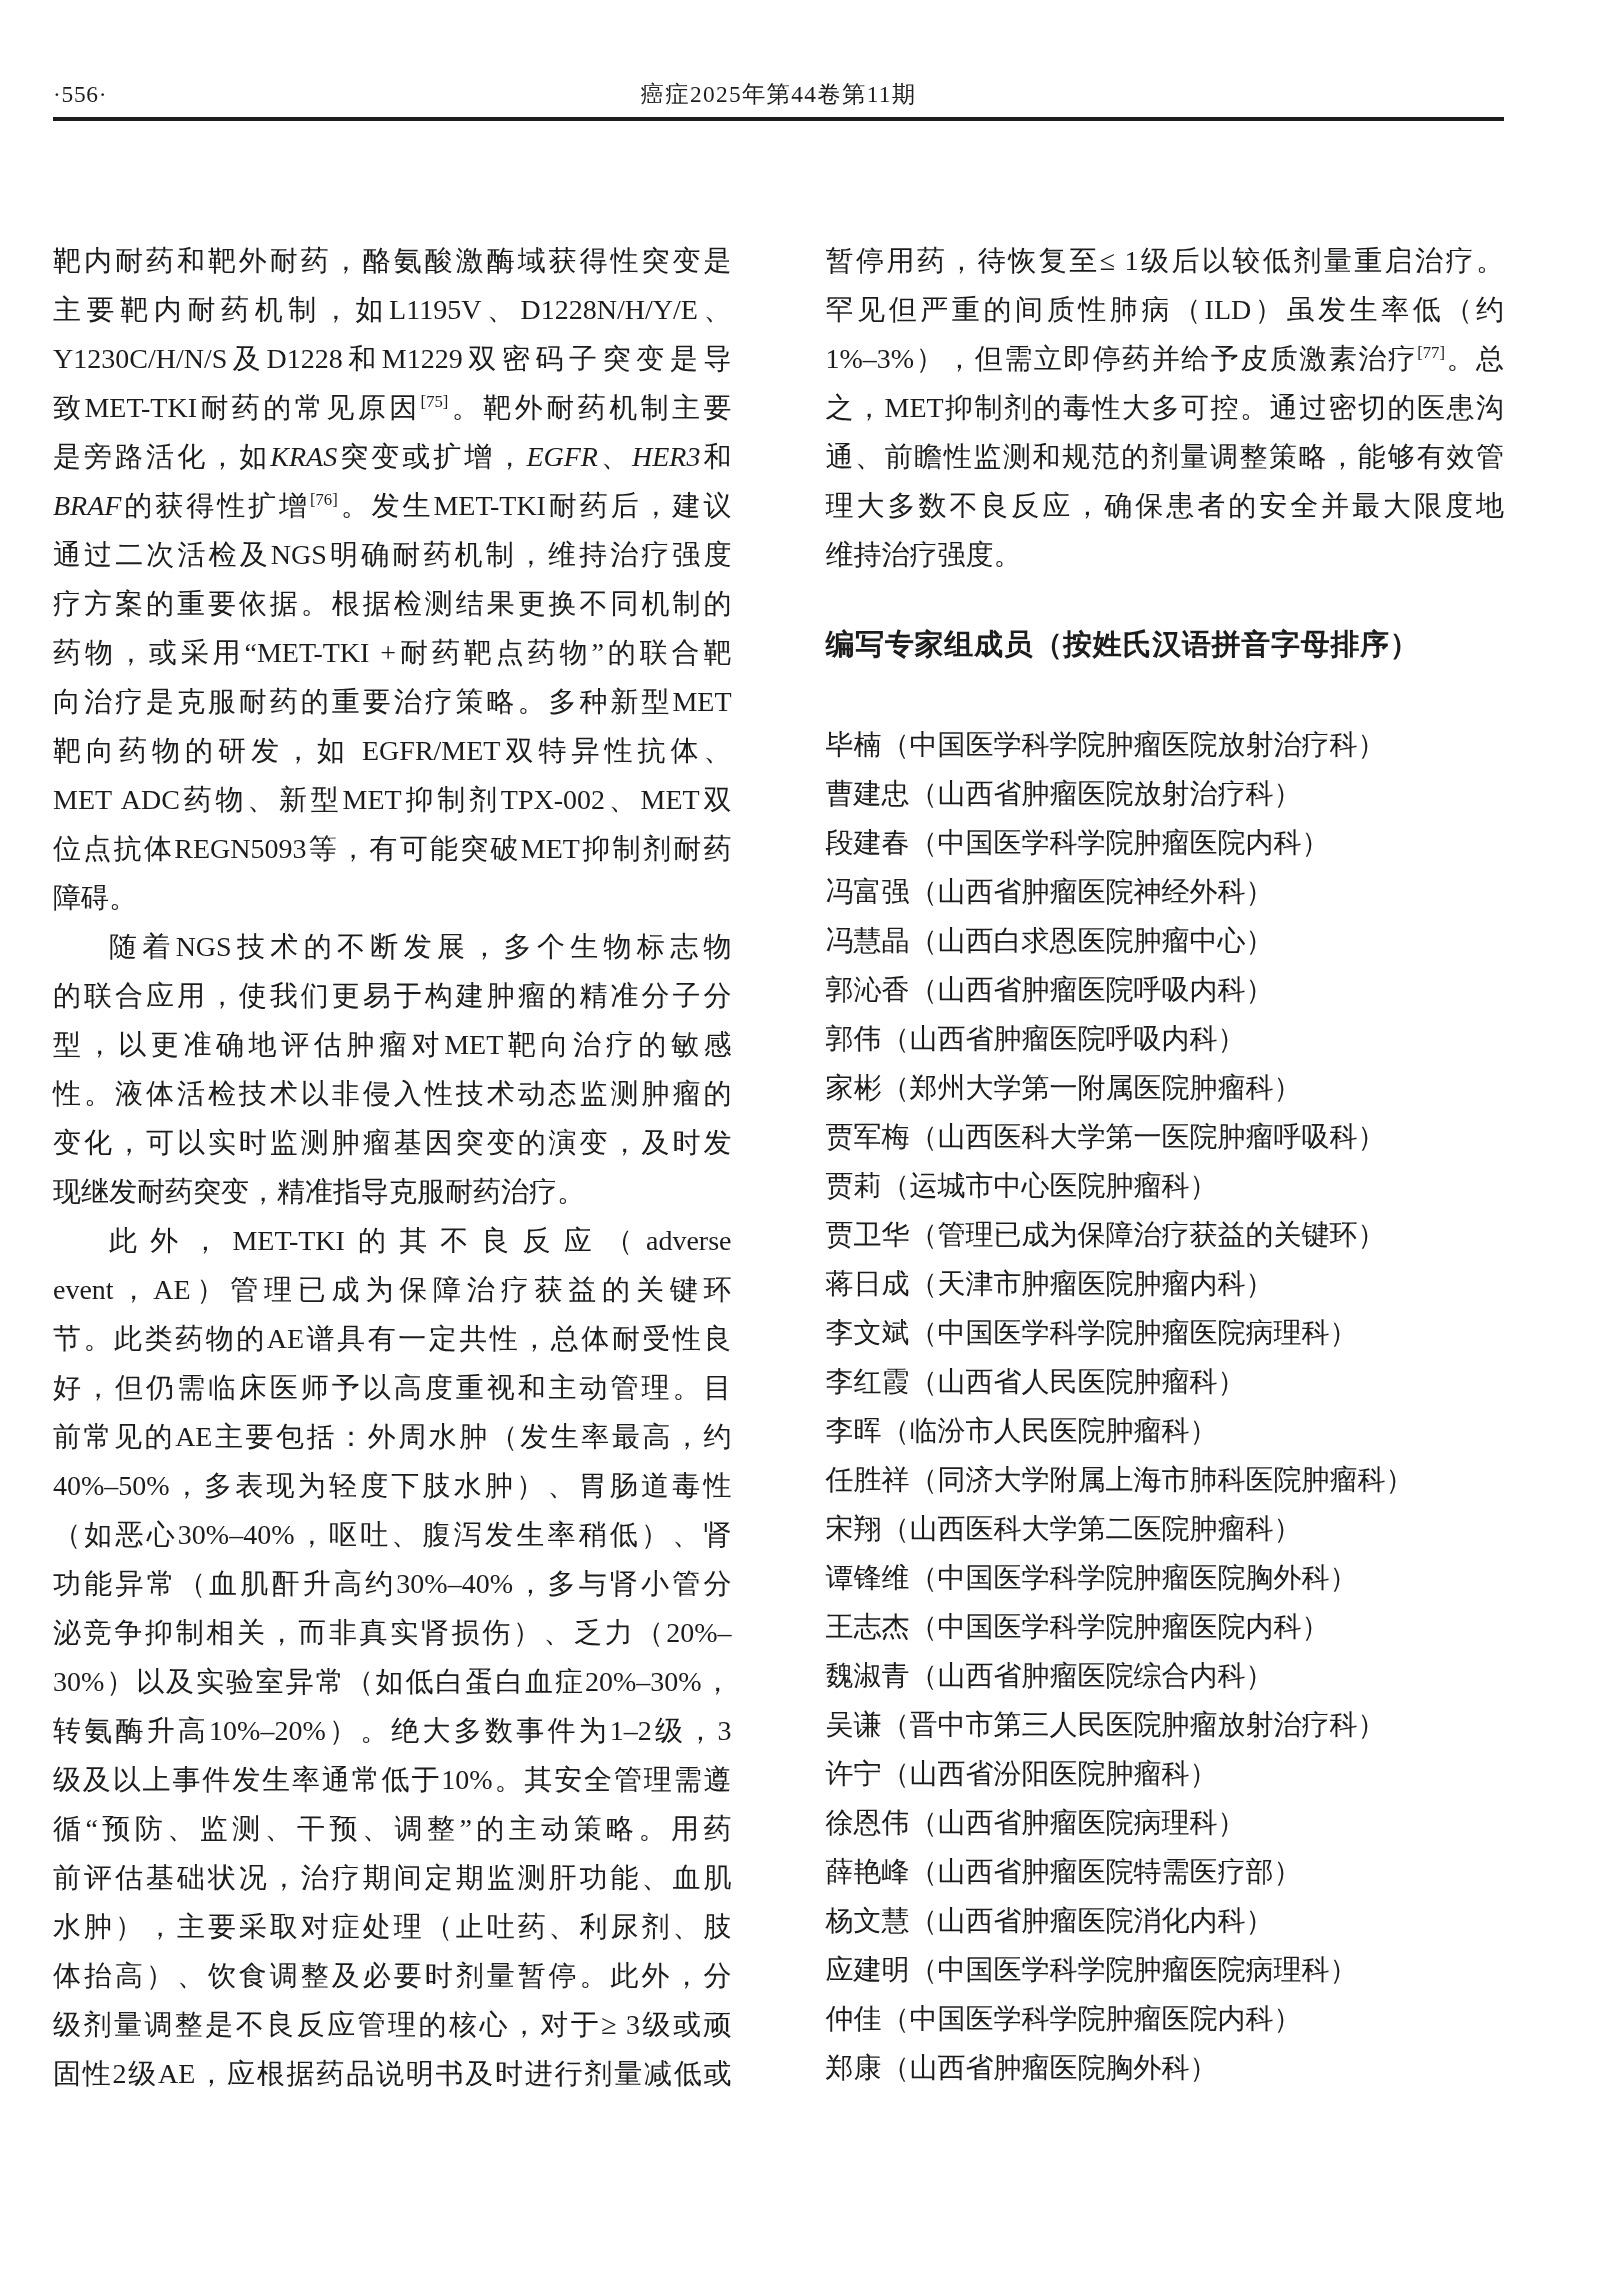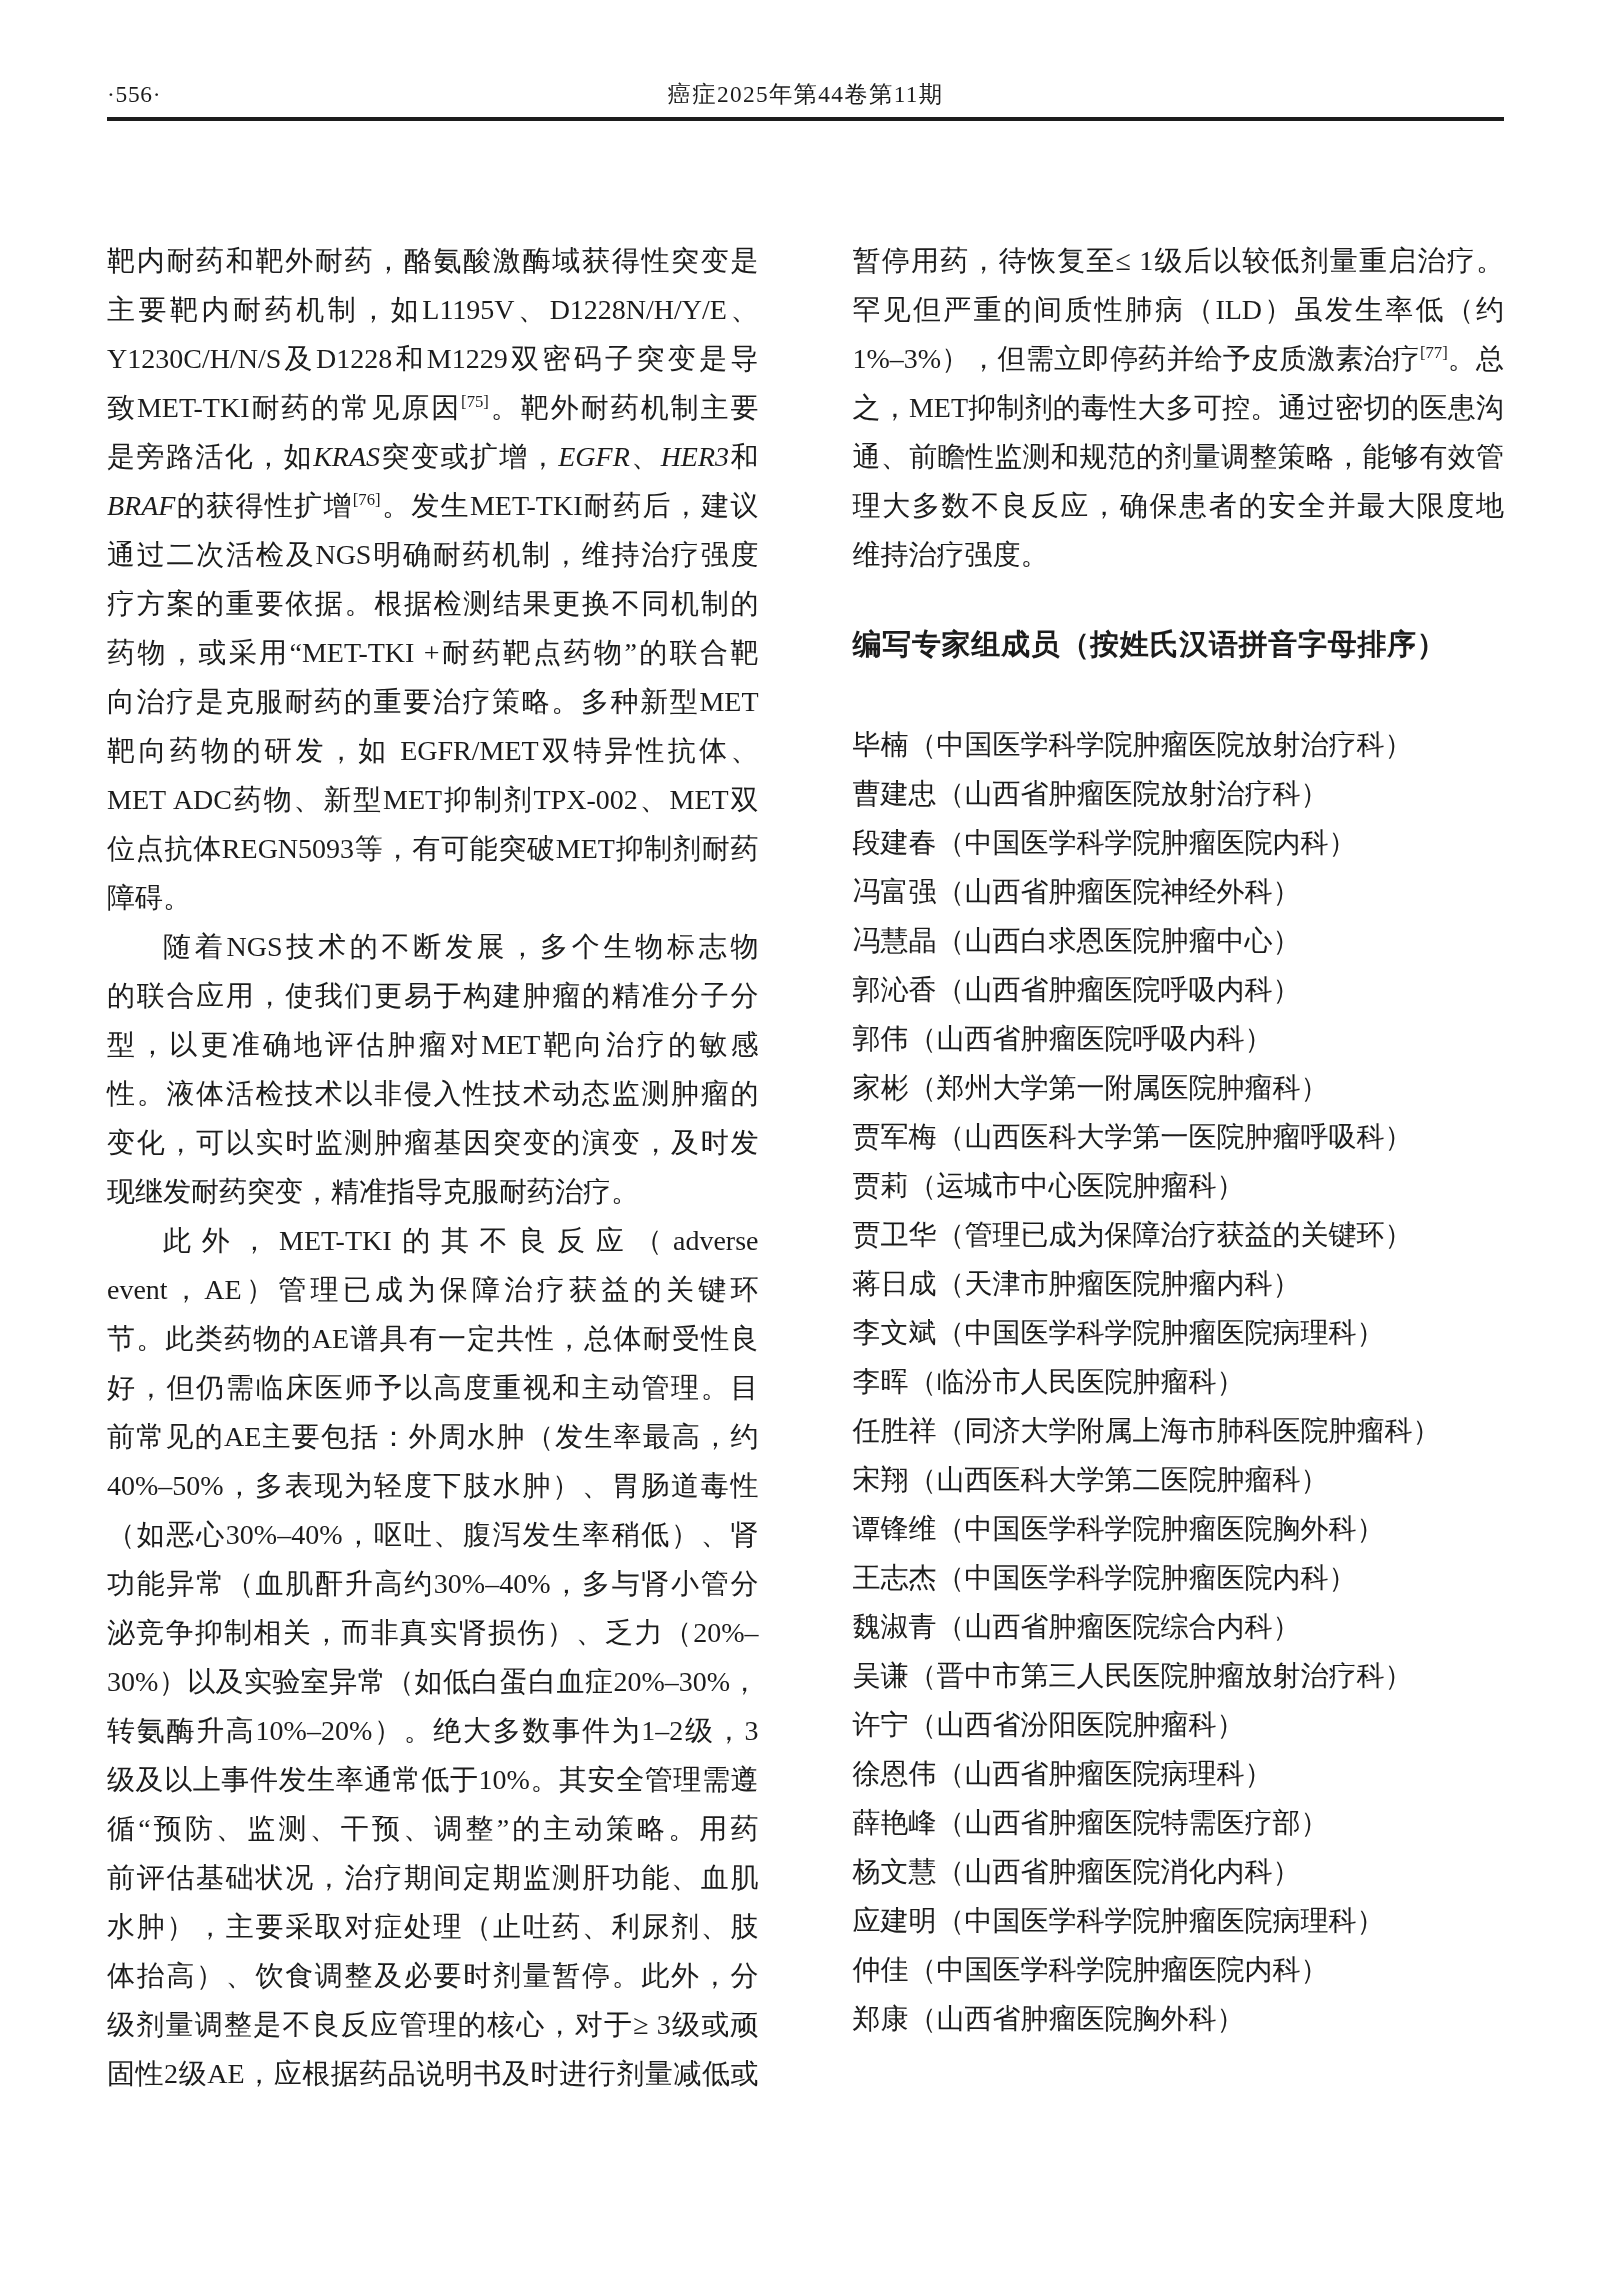--- a/index.html
+++ b/index.html
@@ -9,21 +9,21 @@
     color: #1c1c1c;
   }
   body {
     width: 1609px;
     height: 2295px;
     position: relative;
     font-family: "Liberation Serif", "DejaVu Serif", serif;
     overflow: hidden;
   }
   .page {
-    padding: 79px 105px 0 107px;
+    padding: 79px 105px 0 53px;
     box-sizing: border-box;
   }
   
   .running-head {
     position: relative;
     height: 31px;
     font-size: 23.4px;
     line-height: 31px;
   }
   .page-number {
@@ -172,20 +172,21 @@
           <div class="name-line">冯富强（山西省肿瘤医院神经外科）</div>
           <div class="name-line">冯慧晶（山西白求恩医院肿瘤中心）</div>
           <div class="name-line">郭沁香（山西省肿瘤医院呼吸内科）</div>
           <div class="name-line">郭伟（山西省肿瘤医院呼吸内科）</div>
           <div class="name-line">家彬（郑州大学第一附属医院肿瘤科）</div>
           <div class="name-line">贾军梅（山西医科大学第一医院肿瘤呼吸科）</div>
           <div class="name-line">贾莉（运城市中心医院肿瘤科）</div>
           <div class="name-line">贾卫华（管理已成为保障治疗获益的关键环）</div>
           <div class="name-line">蒋日成（天津市肿瘤医院肿瘤内科）</div>
           <div class="name-line">李文斌（中国医学科学院肿瘤医院病理科）</div>
+          <div class="name-line">李红霞（山西省人民医院肿瘤科）</div>
           <div class="name-line">李晖（临汾市人民医院肿瘤科）</div>
           <div class="name-line">任胜祥（同济大学附属上海市肺科医院肿瘤科）</div>
           <div class="name-line">宋翔（山西医科大学第二医院肿瘤科）</div>
           <div class="name-line">谭锋维（中国医学科学院肿瘤医院胸外科）</div>
           <div class="name-line">王志杰（中国医学科学院肿瘤医院内科）</div>
           <div class="name-line">魏淑青（山西省肿瘤医院综合内科）</div>
           <div class="name-line">吴谦（晋中市第三人民医院肿瘤放射治疗科）</div>
           <div class="name-line">许宁（山西省汾阳医院肿瘤科）</div>
           <div class="name-line">徐恩伟（山西省肿瘤医院病理科）</div>
           <div class="name-line">薛艳峰（山西省肿瘤医院特需医疗部）</div>

